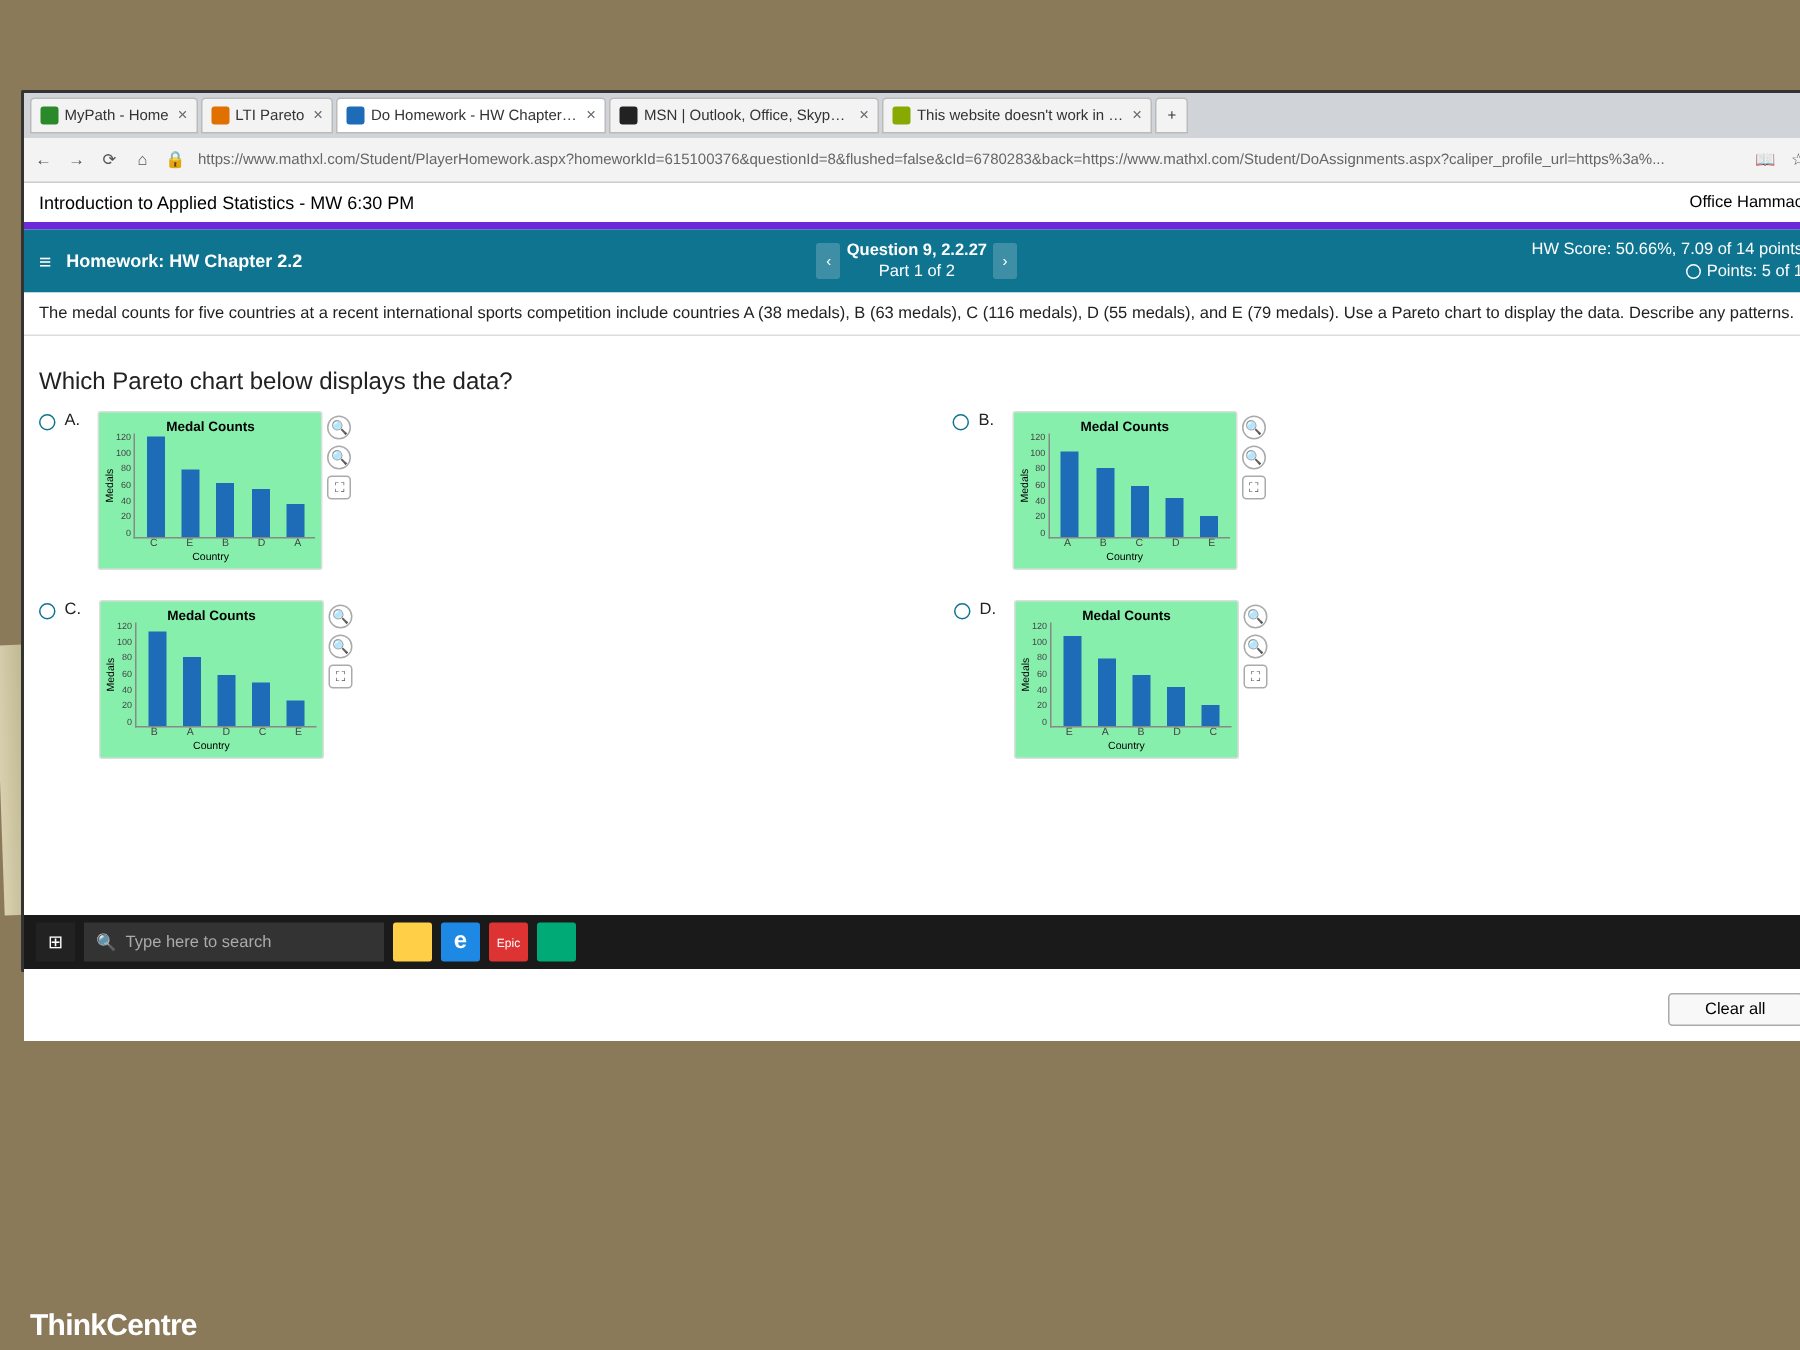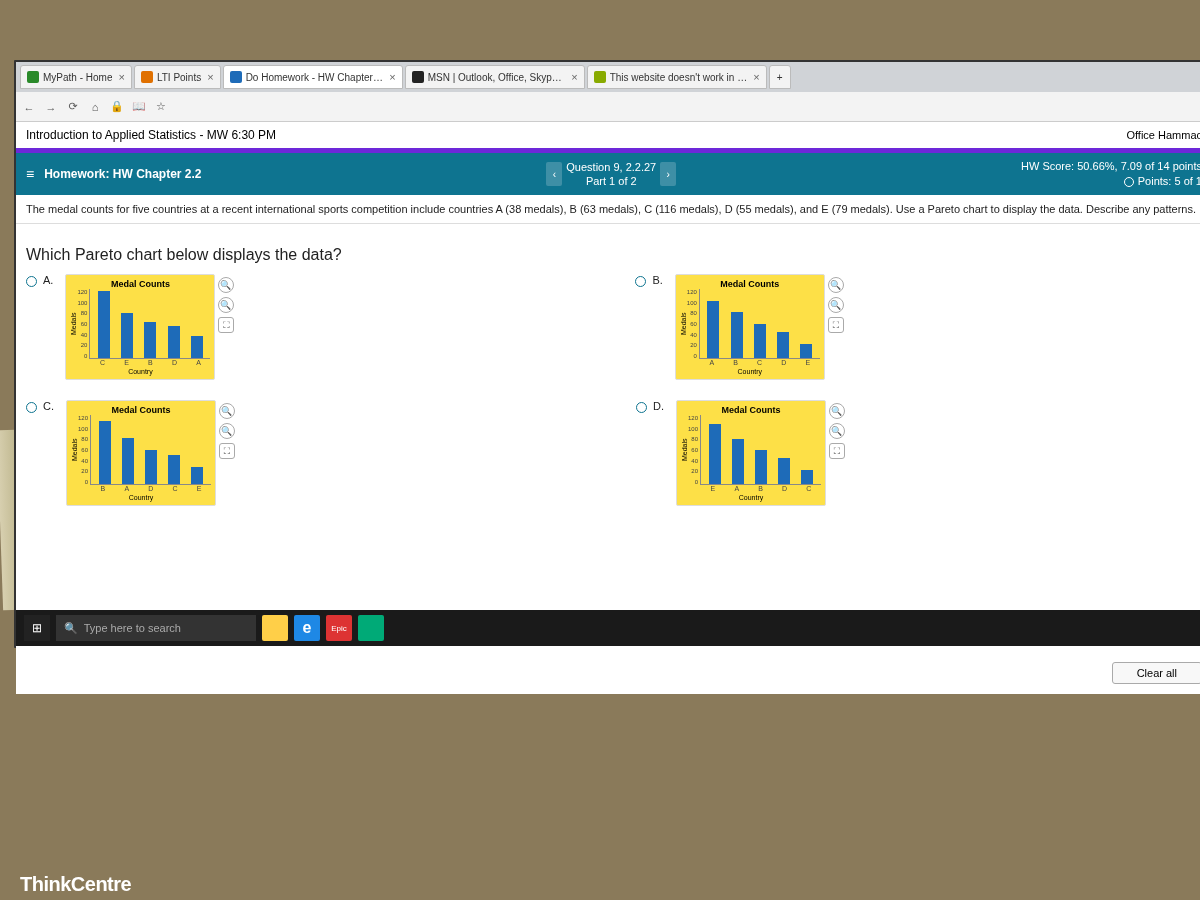--- a/index.html
+++ b/index.html
@@ -25,21 +25,21 @@
   .hw-bar .arrow { background: rgba(255,255,255,.2); width: 16px; height: 24px; display: flex; align-items: center; justify-content: center; border-radius: 2px; font-size: 10px; }
   .hw-bar .right { text-align: right; font-size: 11px; line-height: 1.4; }
   .hw-bar .radio { display: inline-block; width: 10px; height: 10px; border: 1.5px solid #fff; border-radius: 50%; margin-right: 4px; vertical-align: middle; }
   .problem { padding: 8px 10px; font-size: 11px; color: #222; background: #fff; border-bottom: 1px solid #ddd; }
   .q-area { padding: 10px; background: #fff; height: 470px; overflow-y: auto; position: relative; }
   .q-prompt { font-size: 16px; color: #222; margin-bottom: 10px; margin-top: 12px; }
   .options { display: flex; flex-wrap: wrap; gap: 20px 420px; }
   .opt { display: flex; align-items: flex-start; gap: 6px; }
   .opt .radio { width: 11px; height: 11px; border: 1.5px solid #0e7490; border-radius: 50%; margin-top: 2px; flex-shrink: 0; }
   .opt .olabel { font-size: 11px; color: #222; margin-right: 6px; }
-  .chart-box { width: 150px; background: #fde047; border: 1px solid #ddd; border-radius: 2px; padding: 4px; position: relative; }
+  .chart-box { width: 150px; background: #86efac; border: 1px solid #ddd; border-radius: 2px; padding: 4px; position: relative; }
   .chart-title { text-align: center; font-size: 9px; font-weight: 600; }
   .chart-body { display: flex; height: 70px; }
   .y-axis { display: flex; flex-direction: column; justify-content: space-between; font-size: 6px; color: #444; text-align: right; padding-right: 2px; }
   .y-axis span { line-height: 1; }
   .y-label { writing-mode: vertical-rl; transform: rotate(180deg); font-size: 7px; text-align: center; }
   .plot { flex: 1; display: flex; align-items: flex-end; justify-content: space-around; border-left: 1px solid #888; border-bottom: 1px solid #888; padding: 0 2px; }
   .bar { width: 12px; background: #1e6bb8; }
   .x-axis { display: flex; justify-content: space-around; font-size: 7px; color: #444; padding-left: 20px; }
   .x-label { text-align: center; font-size: 7px; margin-top: 2px; }
   .chart-tools { position: absolute; right: -20px; top: 2px; display: flex; flex-direction: column; gap: 4px; }
@@ -63,21 +63,21 @@
 <div class="monitor">
 
   <div class="tab-bar" id="tab-bar">
       <div class="tab">
         <span class="ico" style="background:#2a8a2a"></span>
     <span class="lbl">MyPath - Home</span>
     <span class="close">×</span>
       </div>
       <div class="tab">
         <span class="ico" style="background:#e07000"></span>
-    <span class="lbl">LTI Points</span>
+    <span class="lbl">LTI Pareto</span>
     <span class="close">×</span>
       </div>
       <div class="tab active">
         <span class="ico" style="background:#1e6bb8"></span>
     <span class="lbl">Do Homework - HW Chapter 2.2</span>
     <span class="close">×</span>
       </div>
       <div class="tab">
         <span class="ico" style="background:#222"></span>
     <span class="lbl">MSN | Outlook, Office, Skype, Bi</span>
@@ -90,36 +90,37 @@
       </div>
       <div class="tab" style="min-width: 22px; justify-content: center;">+</div>
     </div>
 
   <div class="addr-bar">
     <span class="nav-ico">←</span>
     <span class="nav-ico">→</span>
     <span class="nav-ico">⟳</span>
     <span class="nav-ico">⌂</span>
     <span class="nav-ico">🔒</span>
+    <span class="url">https://www.mathxl.com/Student/PlayerHomework.aspx?homeworkId=615100376&amp;questionId=8&amp;flushed=false&amp;cId=6780283&amp;back=https://www.mathxl.com/Student/DoAssignments.aspx?caliper_profile_url=https%3a%...</span>
     <span class="nav-ico">📖</span>
     <span class="nav-ico">☆</span>
   </div>
 
   <div class="page-hdr">
     <span class="title">Introduction to Applied Statistics - MW 6:30 PM</span>
     <span class="user">Office Hammac</span>
   </div>
 
   <div class="hw-bar">
     <span class="hambg">≡</span>
     <span class="title">Homework: HW Chapter 2.2</span>
     <div class="center">
       <div class="arrow">‹</div>
       <div class="qbox">
-        <div style="font-weight:400">Question 9, 2.2.27</div>
+        <div style="font-weight:700">Question 9, 2.2.27</div>
         <div>Part 1 of 2</div>
       </div>
       <div class="arrow">›</div>
     </div>
     <div class="right">
       <div style="font-weight:400">HW Score: 50.66%, 7.09 of 14 points</div>
       <div><span class="radio"></span><span>Points: 5 of 1</span></div>
     </div>
   </div>
 

